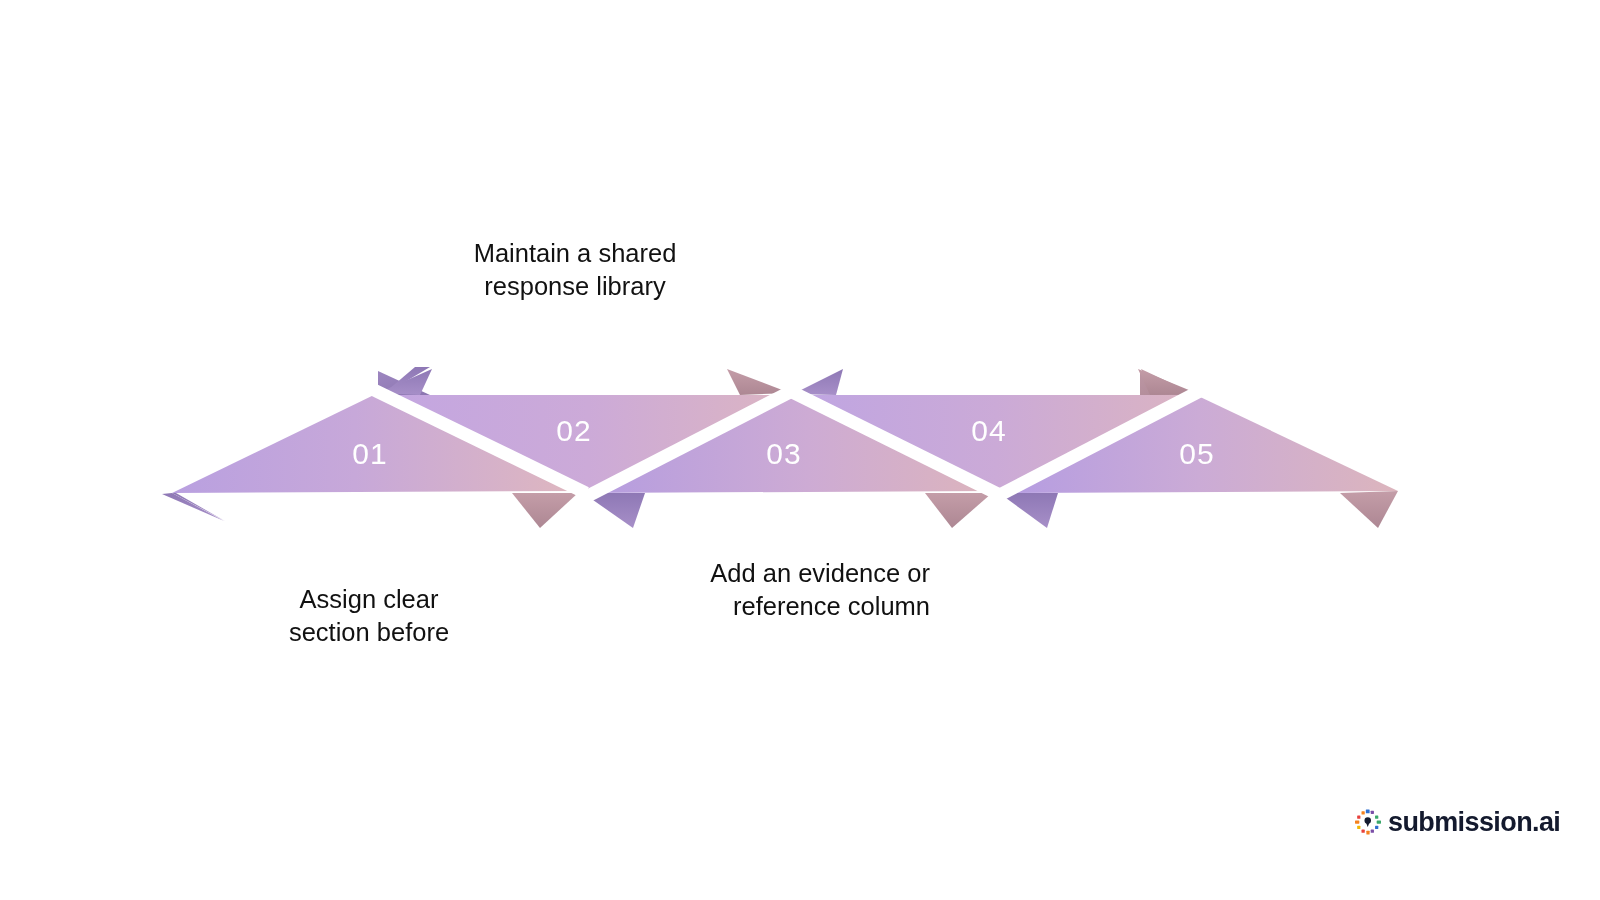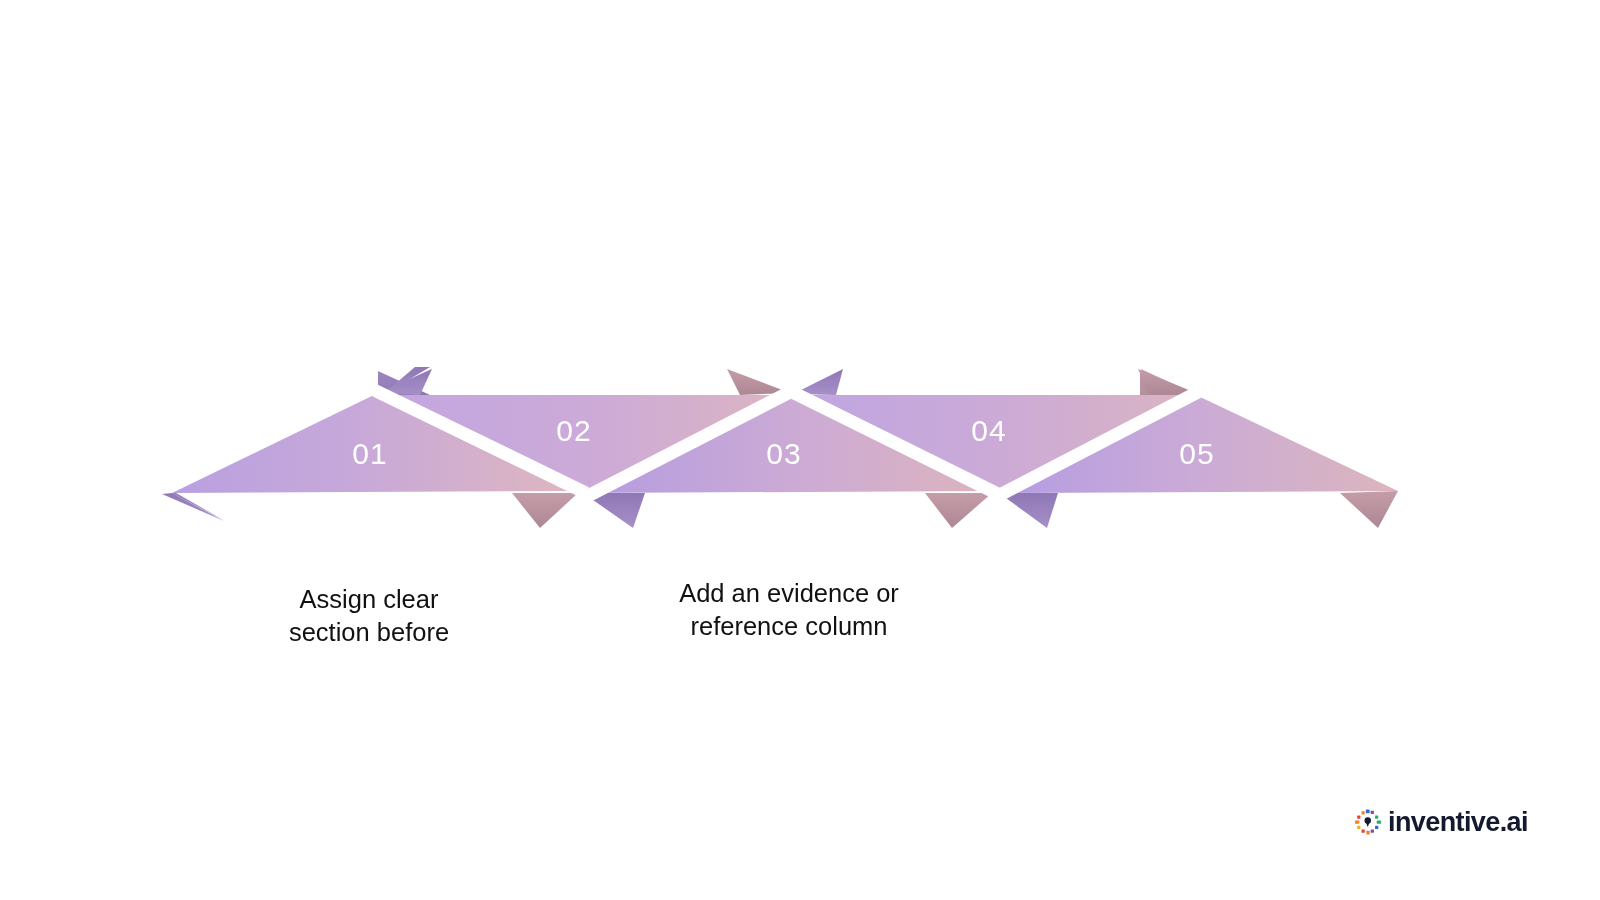--- a/index.html
+++ b/index.html
@@ -55,21 +55,21 @@
     font-family: "Liberation Sans", sans-serif;
     font-weight: 400;
     white-space: pre-line;
   }
 
   .caption-top { }
   .caption-bottom { }
 
   #cap-1 { left: 228px; top: 583px; width: 282px; }
   #cap-2 { left: 434px; top: 237px; width: 282px; }
-  #cap-3 { left: 648px; top: 577px; width: 282px; }
+  #cap-3 { left: 648px; top: 557px; width: 282px; text-align: right; }
   #cap-4 { left: 844px; top: 237px; width: 282px; }
   #cap-5 { left: 1076px; top: 583px; width: 282px; }
 
   
   #logo {
     position: absolute;
     left: 1355px;
     top: 805px;
     height: 34px;
     display: flex;
@@ -228,20 +228,22 @@
       <text class="step-number" x="574" y="433">02</text>
       <text class="step-number" x="784" y="456">03</text>
       <text class="step-number" x="989" y="433">04</text>
       <text class="step-number" x="1197" y="456">05</text>
     </g>
   </svg>
 
   <div class="caption caption-bottom" id="cap-1">Assign clear
 section before</div>
 
+  <div class="caption caption-top" id="cap-2">Maintain a shared
+response library</div>
 
   <div class="caption caption-bottom" id="cap-3">Add an evidence or
 reference column</div>
 
 
 
   <div id="logo">
     <svg id="logo-mark" viewBox="0 0 48 48" xmlns="http://www.w3.org/2000/svg">
 
       <rect x="20" y="1" width="7" height="7" rx="1" fill="#2f6fd0"></rect>
@@ -257,16 +259,16 @@
       <rect x="4" y="31" width="6" height="6" rx="1" fill="#f2b705"></rect>
       <rect x="37" y="31" width="6" height="6" rx="1" fill="#2f6fd0"></rect>
 
       <rect x="12" y="38" width="6" height="6" rx="1" fill="#e8413c"></rect>
       <rect x="21" y="40" width="6" height="7" rx="1" fill="#f5821f"></rect>
       <rect x="29" y="38" width="6" height="6" rx="1" fill="#7b4fa8"></rect>
 
       <circle cx="23.5" cy="21" r="6" fill="#141a2e"></circle>
       <path d="M 23.5 33 L 19.5 23 L 27.5 23 Z" fill="#141a2e"></path>
     </svg>
-    <span id="logo-text">inventive.ai</span>
+    <span id="logo-text">submission.ai</span>
   </div>
 
 </div>
 
 </body></html>

